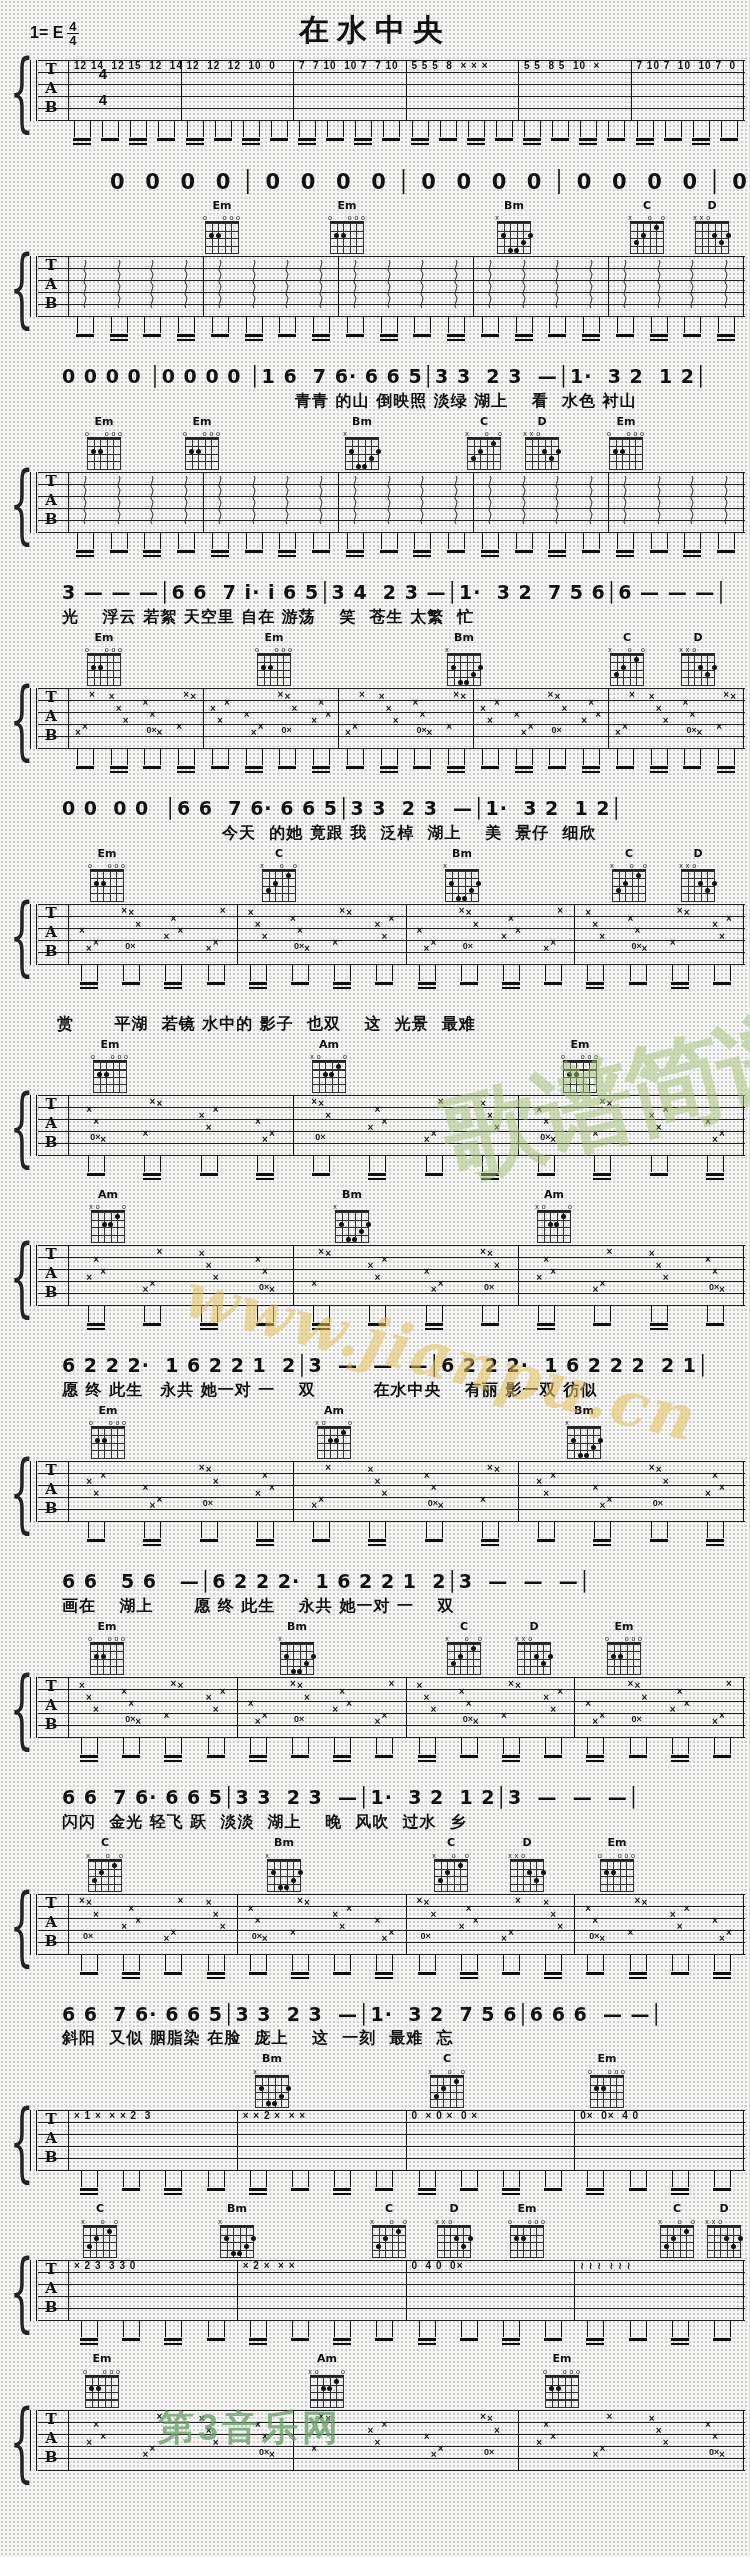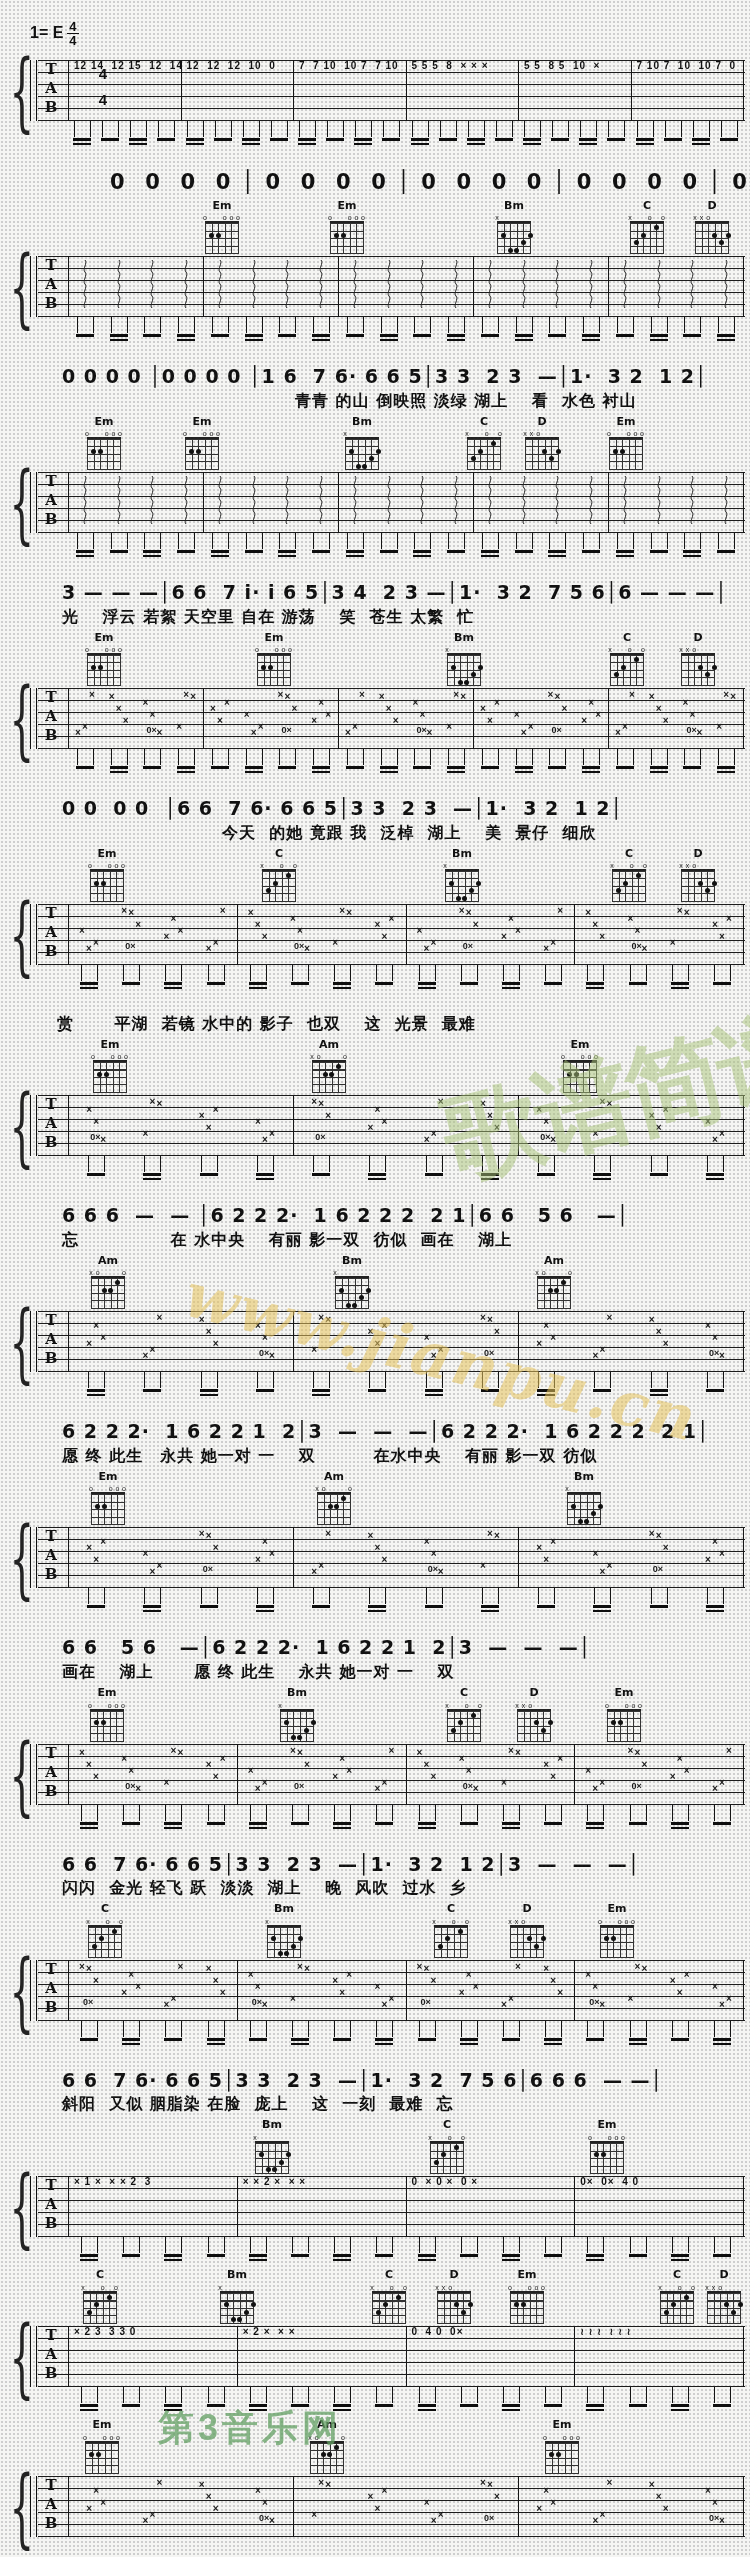--- a/index.html
+++ b/index.html
@@ -71,20 +71,21 @@
   .wm-bname{left:158px;top:2404px;font-size:36px;font-weight:bold;opacity:0.75;letter-spacing:4px;}
 </style>
 </head>
 <body>
 
 <div id="sheet">
   <div class="hdr">
     <div class="keysig">
       <span>1= E</span><span class="frac"><span class="num">4</span><span class="den">4</span></span>
     </div>
+    <div class="title">在水中央</div>
   </div>
 
   <div id="blocks">
       <div class="staffblock">
         <div class="staff">
           <div class="brace">{</div>
           <div class="sysbar"></div>
           <div class="tabletter" style="top: 2px;">T</div>
           <div class="tabletter" style="top: 21px;">A</div>
           <div class="tabletter" style="top: 40px;">B</div>
@@ -1184,24 +1185,20 @@
           <span class="beatmark" style="left: 666.875px; top: 22px;">×</span>
           <span class="beatmark" style="left: 673.875px; top: 40px;">×</span>
           <span class="beatmark" style="left: 680.875px; top: 34px;">×</span>
           <div class="stem" style="left: 668.875px;"></div>
           <div class="stem" style="left: 684.875px;"></div>
           <div class="beam" style="left: 667.875px; width: 18px;"></div>
           <div class="beam2" style="left: 667.875px; width: 18px;"></div>
         </div>
         <div class="staffpad"></div>
       </div>
-      <div class="melody">
-        <div class="notes" style="margin-left: 62px;">6 6 6  —  — │6 2 2 2·  1 6 2 2 2  2 1│6 6   5 6   —│</div>
-        <div class="lyr" style="margin-left: 62px;">忘　　　　　 在 水中央　 有丽 影一双  彷似  画在　 湖上</div>
-      </div>
       <div class="chordrow">
         <div class="chord" style="left: 86px;">
           <div class="cname">Am</div>
           <div class="cgrid">
             <div class="edge"></div>
             <div class="bot"></div>
             <span class="mk" style="left: 0px;">x</span>
             <span class="mk" style="left: 6.6px;">o</span>
             <span class="mk" style="left: 33px;">o</span>
             <div class="dot" style="left: 10.7px; top: 9.5px;"></div>

